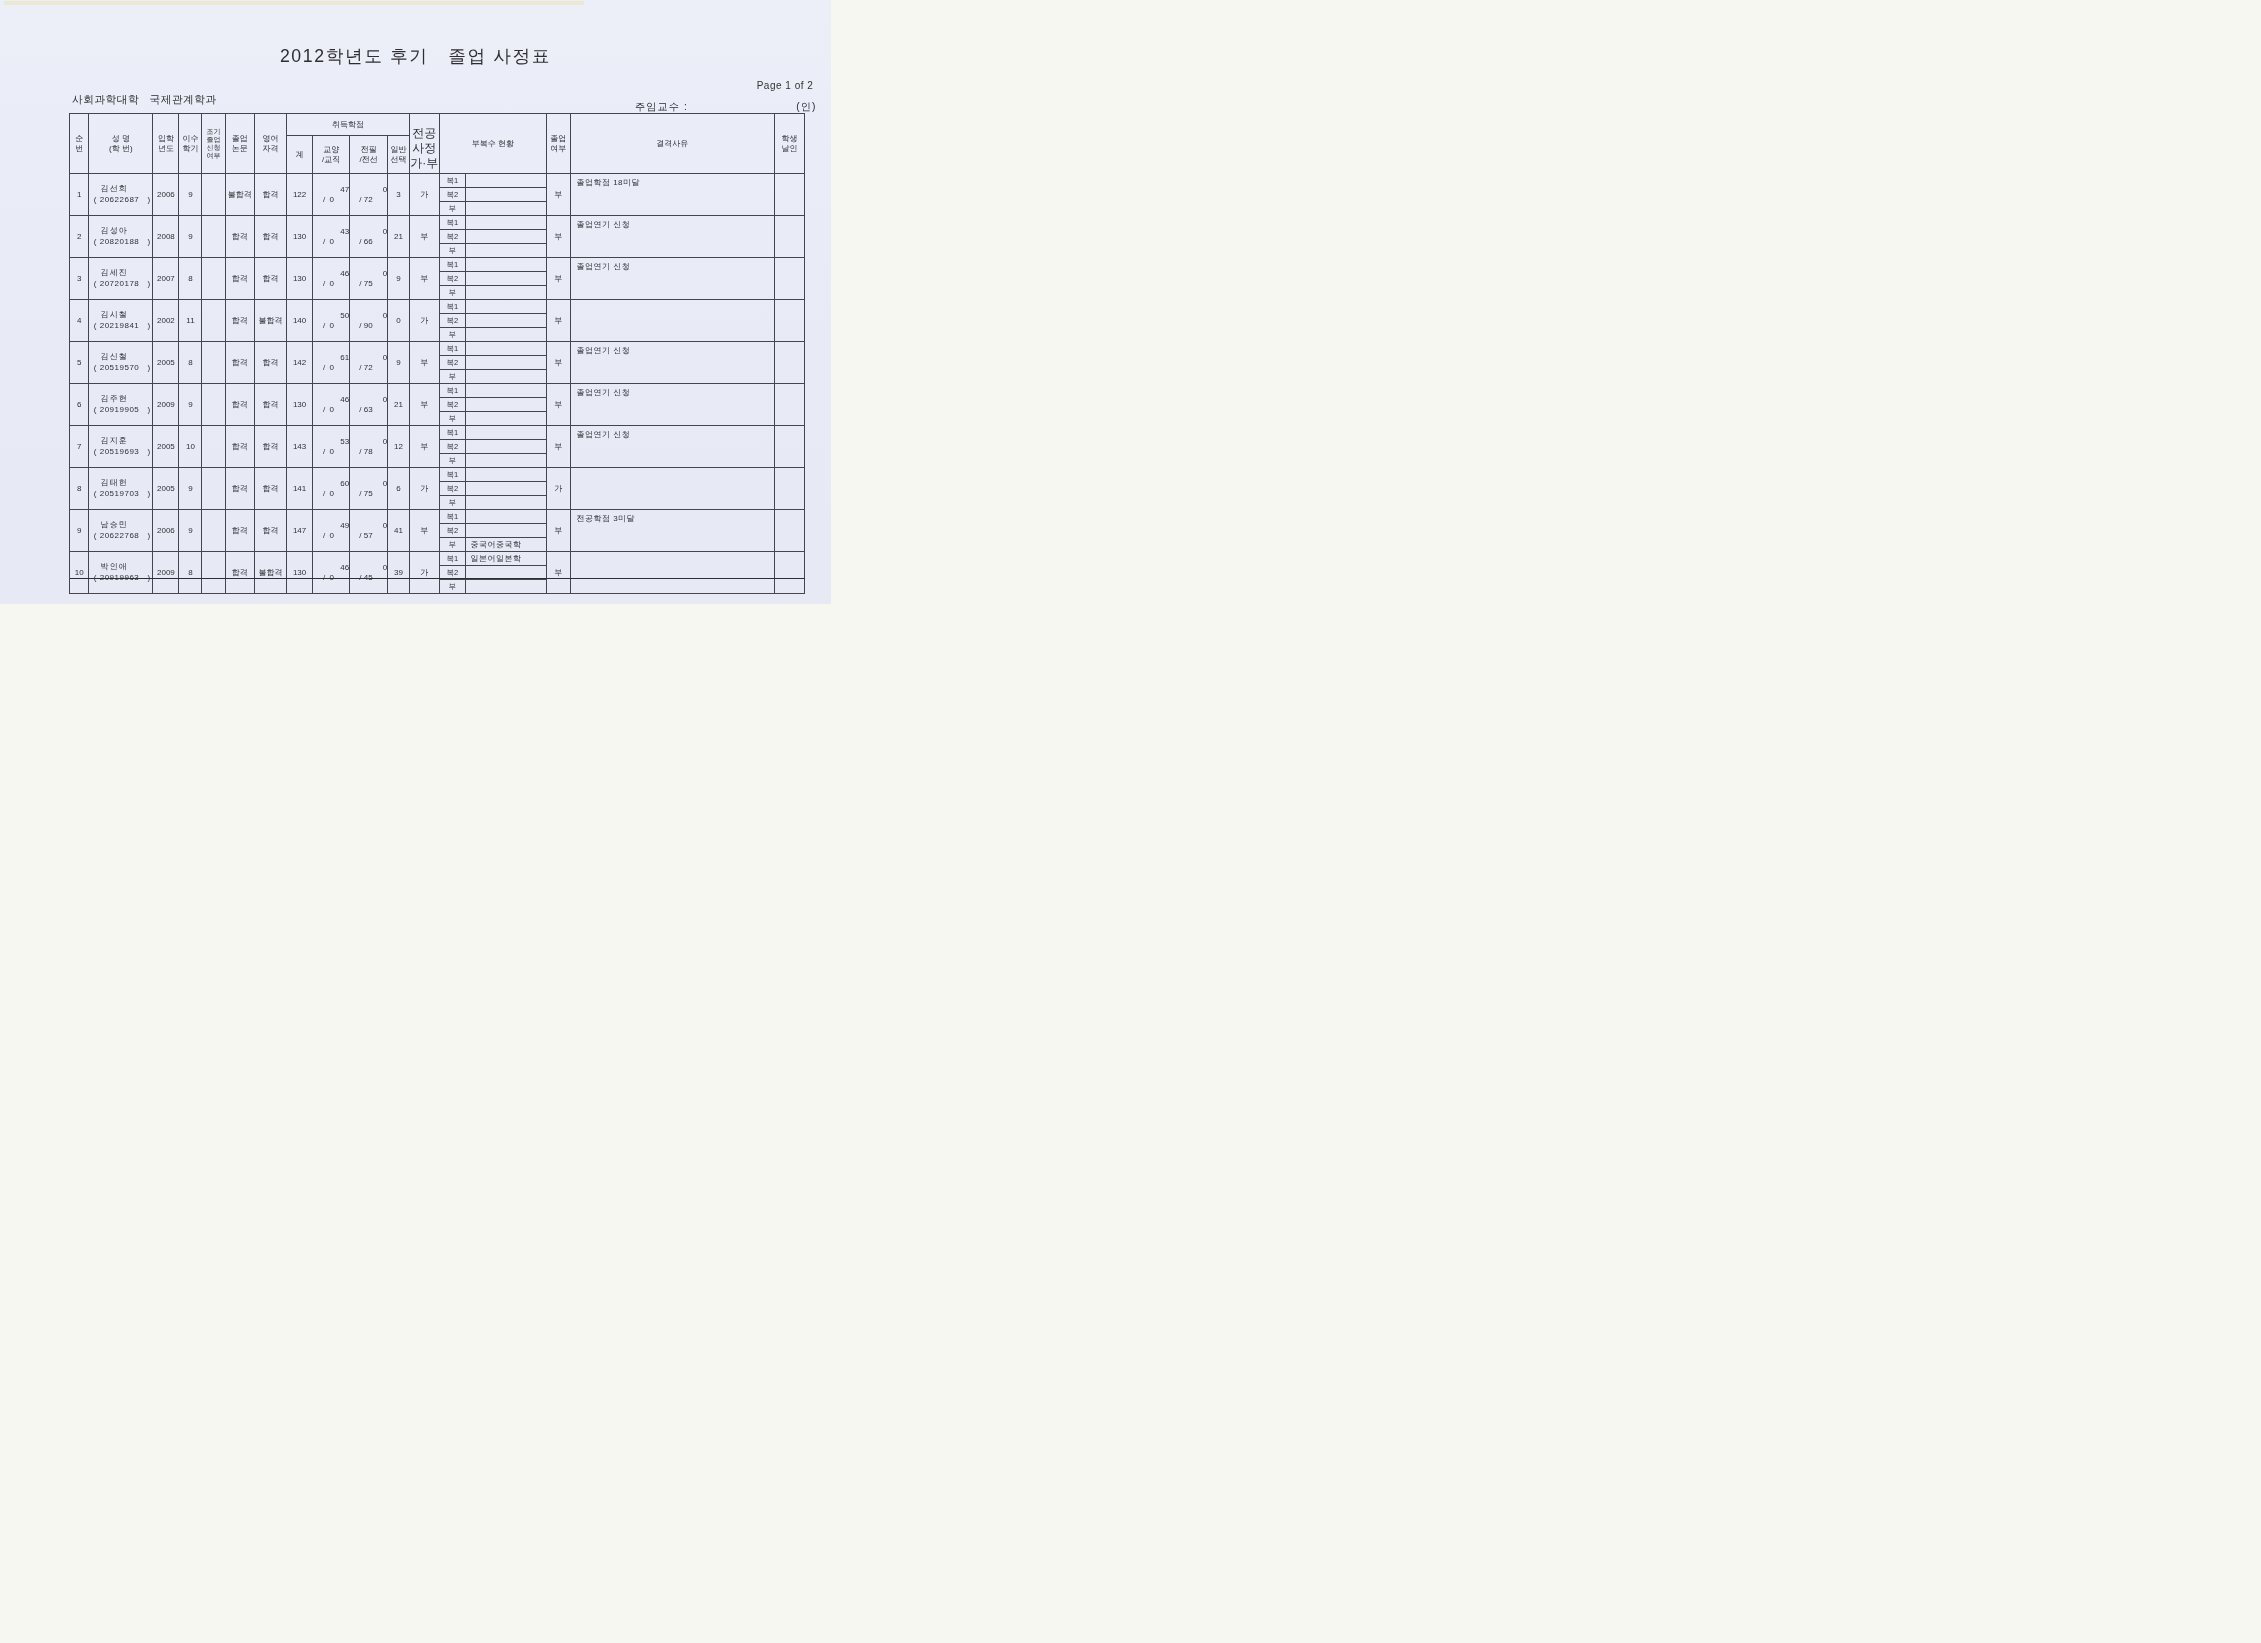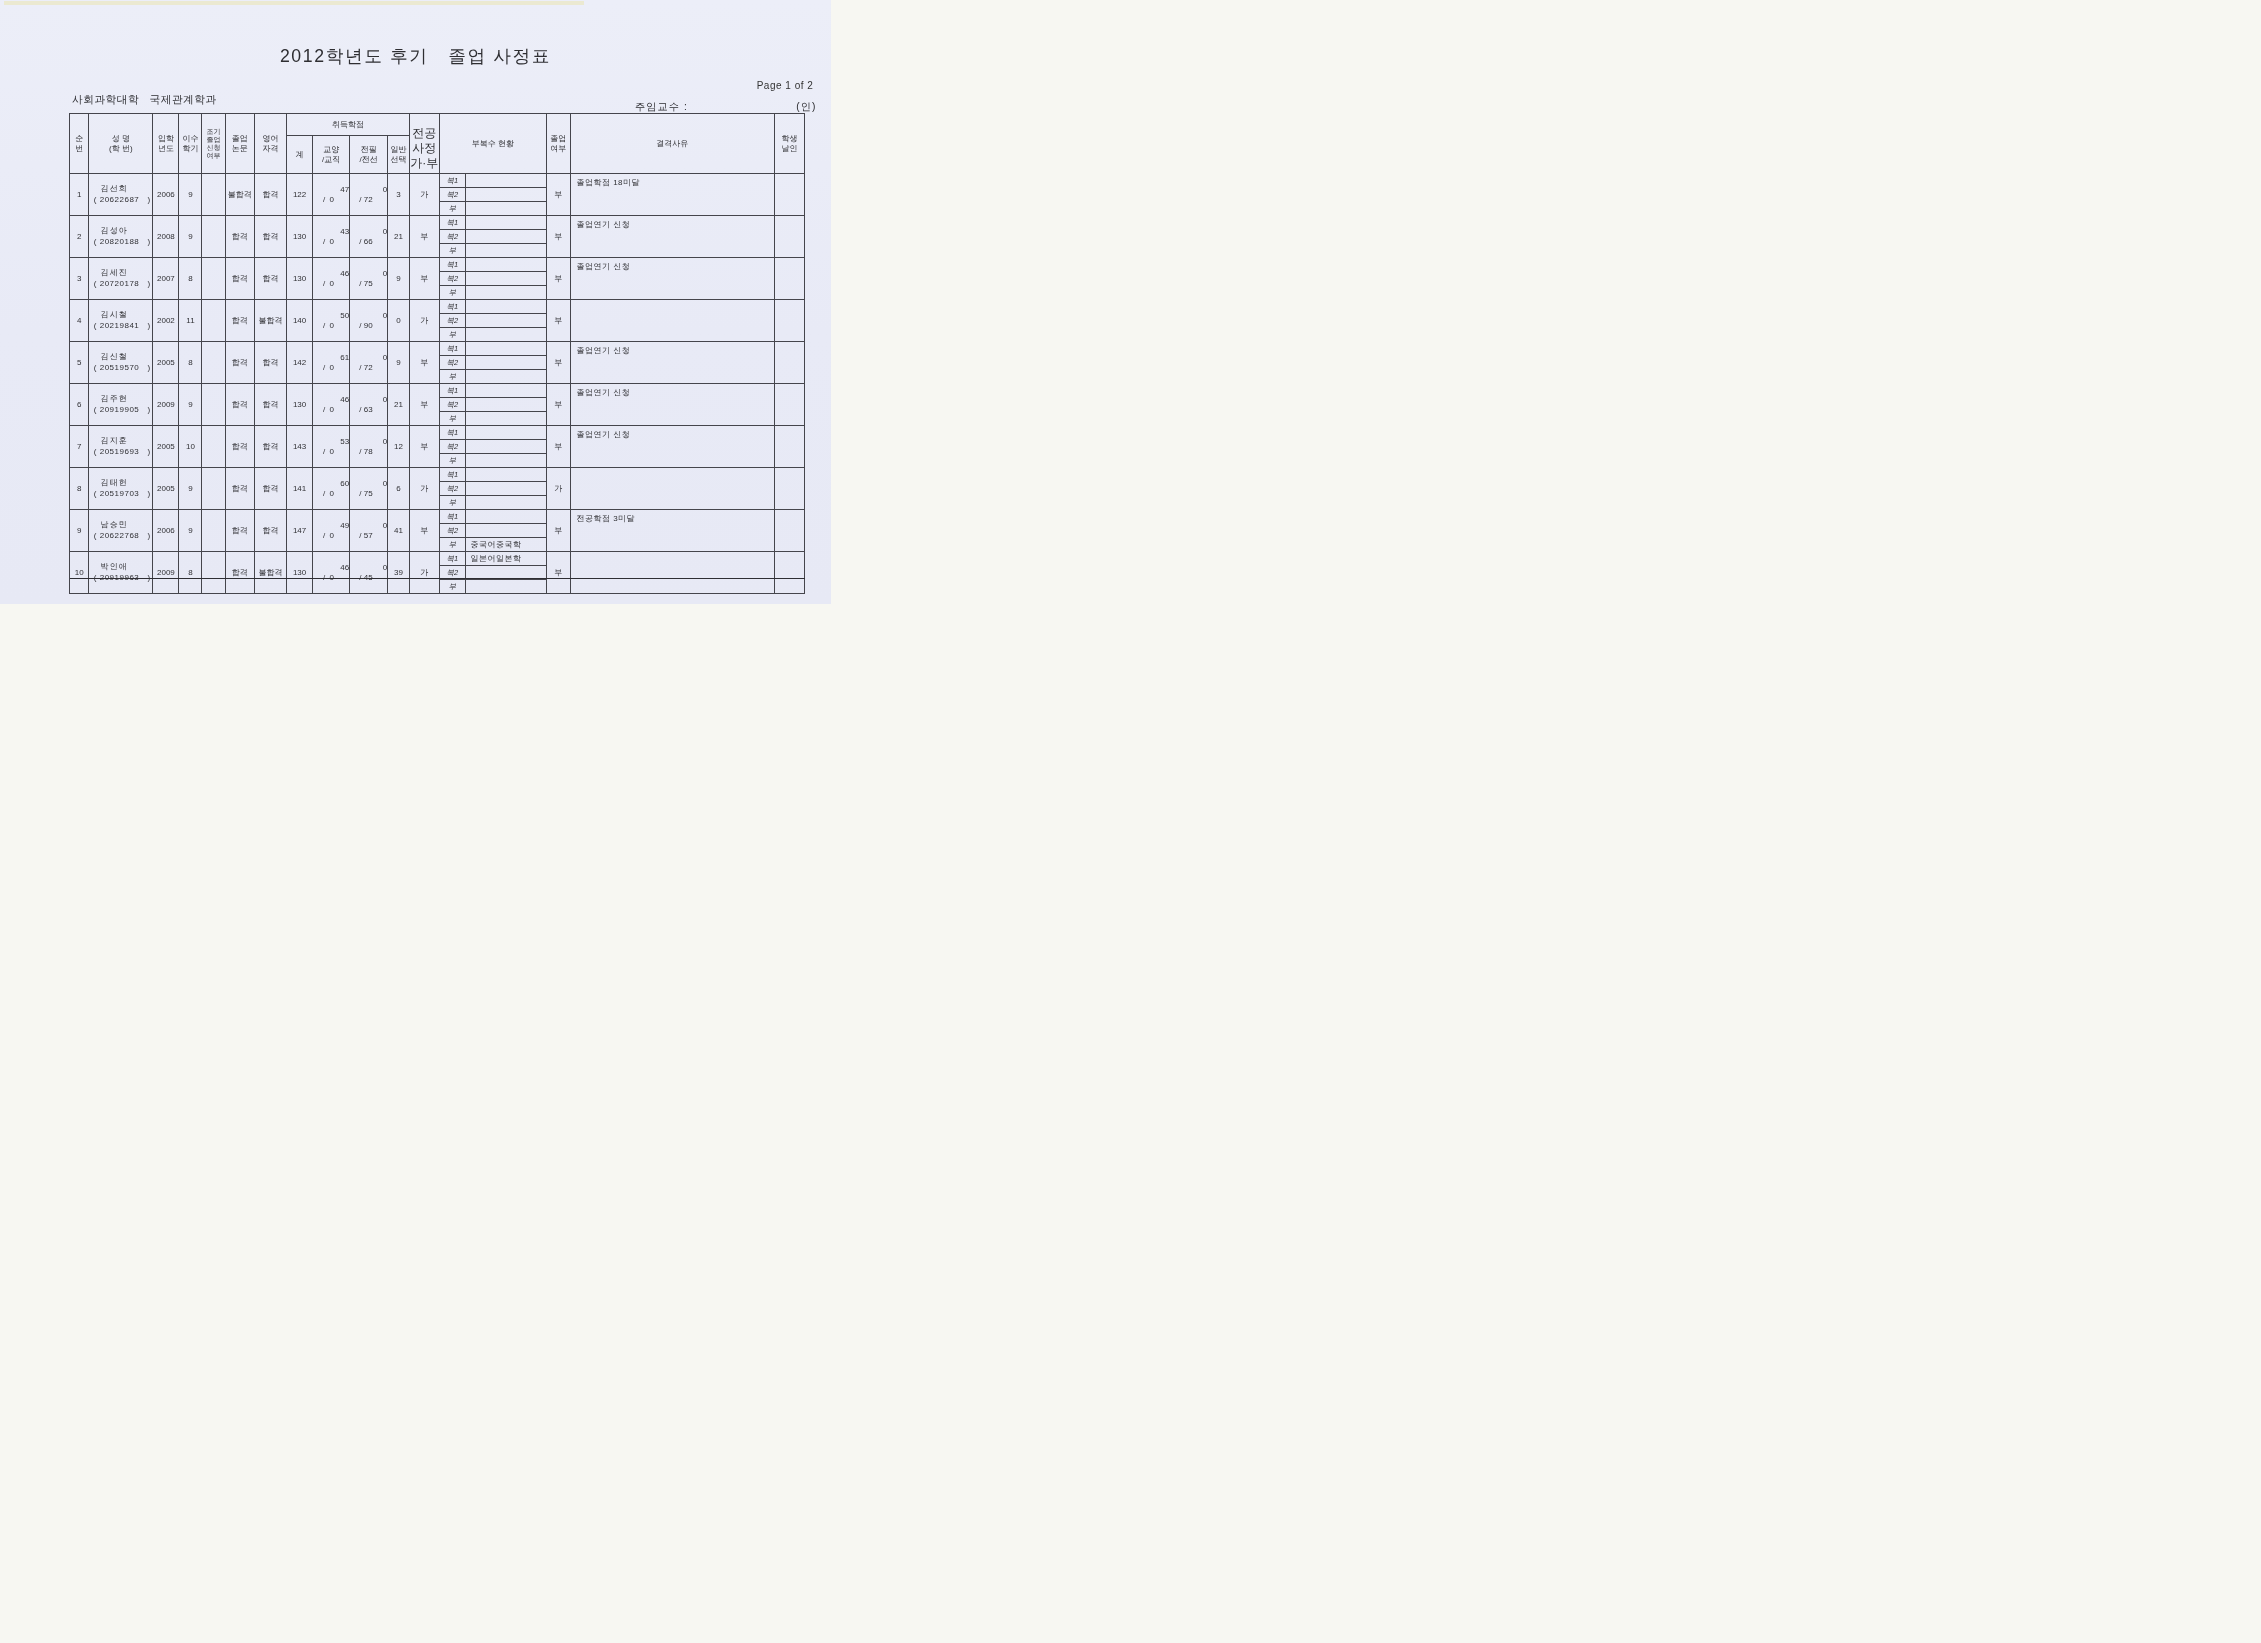--- a/index.html
+++ b/index.html
@@ -34,21 +34,21 @@
   thead tr.hA th, thead tr.hB th{border-bottom-width:0.5px;}
   tbody tr.r-main td{border-top:1.1px solid #2e2e33;}
   tbody tr.r-sub td{border-top:1.1px solid #34343a;margin-left:20px;}
   tr.r-main,tr.r-sub{height:14px;}
 
   td.name-cell{text-align:left;padding-left:2.7px;}
   .nm{display:block;margin-left:8.6px;margin-bottom:1.6px;letter-spacing:1.1px;}
   .sid{display:block;letter-spacing:0.5px;white-space:pre;text-align:center;}
   td.reason-cell{text-align:left;vertical-align:top;padding:3.8px 2.1px 0 5.9px;letter-spacing:0.5px;}
   td.subval-cell{text-align:left;padding-left:4.8px;letter-spacing:0.5px;}
-  td.sublab-cell{font-size:7.5px;font-style:italic;}
+  td.sublab-cell{font-size:7.5px;}
   .ft{display:block;text-align:right;padding-left:11.8px;box-sizing:border-box;}
   .fb{display:block;text-align:center;padding-right:5.4px;box-sizing:border-box;white-space:pre;}
   .ath{display:flex;flex-direction:column;justify-content:space-between;height:35px;padding:2.1px 0;white-space:pre-line;}
   .ath span{display:block;font-size:12px;}
   .dline{position:absolute;left:70px;top:578px;width:735px;height:1.1px;background:#2e2e33;}
 </style>
 </head>
 <body>
 
 <div class="paper"></div>

